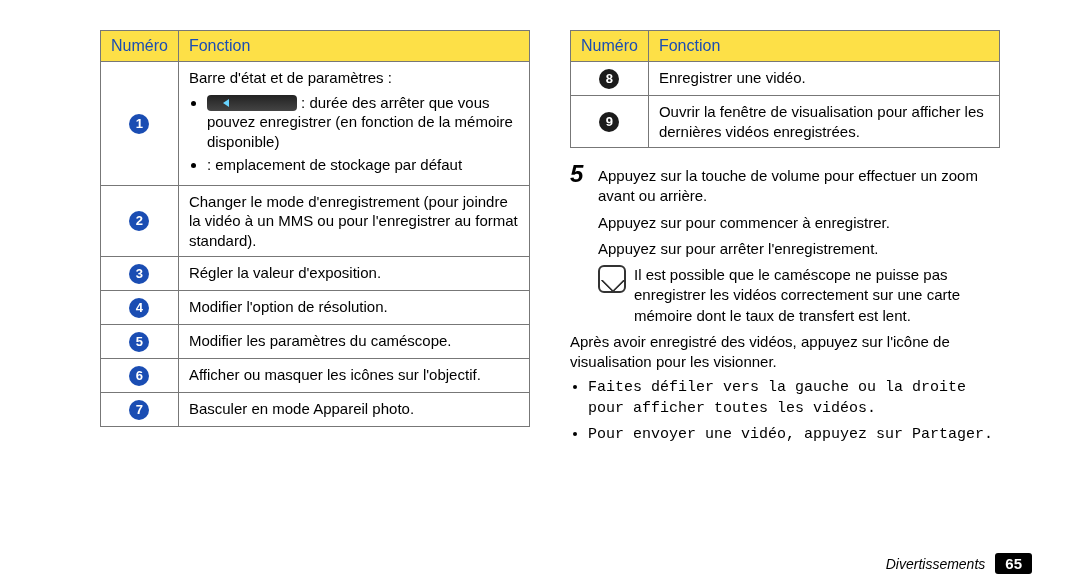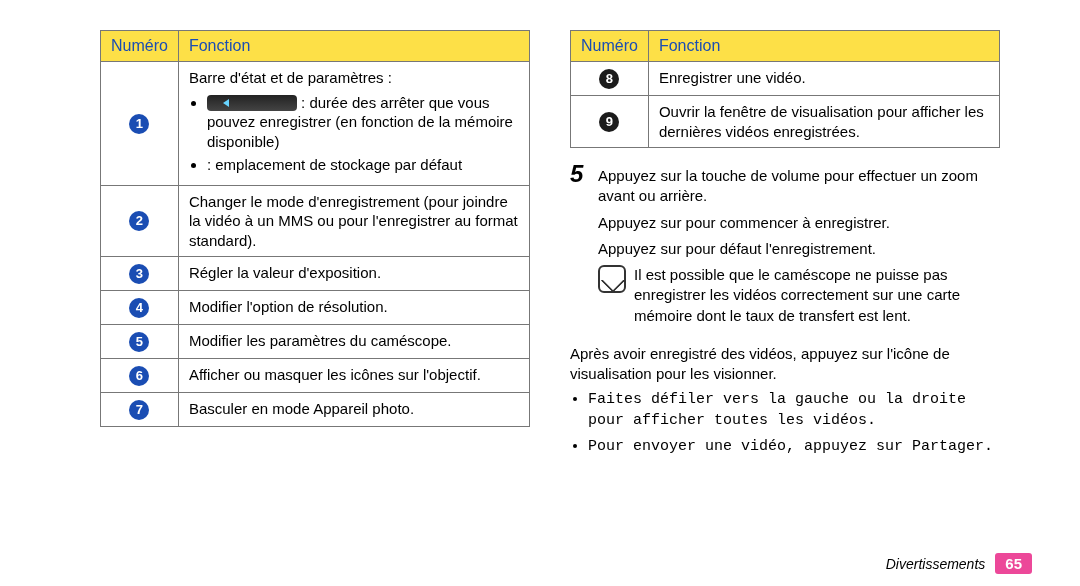--- a/index.html
+++ b/index.html
@@ -144,21 +144,21 @@
     left: 4px;
     width: 14px;
     height: 14px;
     border: 2px solid #333;
     border-left-color: transparent;
     border-top-color: transparent;
     border-radius: 2px;
     transform: rotate(45deg);
   }
   .plain {
-    margin-top: 12px;
+    margin-top: 0;
     line-height: 1.35;
   }
   ul.outer-bullets {
     padding-left: 18px;
     margin: 6px 0;
   }
   ul.outer-bullets li {
     margin-bottom: 6px;
     line-height: 1.35;
     font-family: Liberation Mono, monospace;
@@ -166,21 +166,21 @@
   .footer {
     position: absolute;
     right: 48px;
     bottom: 12px;
     display: flex;
     align-items: center;
     font-style: italic;
     font-size: 14px;
   }
   .footer .pgnum {
-    background: #ec4899;
+    background: #000000;
     color: #fff;
     font-style: normal;
     font-weight: bold;
     padding: 2px 10px;
     margin-left: 10px;
     border-radius: 3px;
     font-size: 15px;
   }
 </style>
 </head>
@@ -253,21 +253,21 @@
           <td>Ouvrir la fenêtre de visualisation pour afficher les dernières vidéos enregistrées.</td>
         </tr>
       </tbody>
     </table>
 
     <div class="step">
       <div class="step-num">5</div>
       <div class="step-text">
         <p>Appuyez sur la touche de volume pour effectuer un zoom avant ou arrière.</p>
         <p>Appuyez sur    pour commencer à enregistrer.</p>
-        <p>Appuyez sur    pour défaut l'enregistrement.</p>
+        <p>Appuyez sur    pour arrêter l'enregistrement.</p>
         <div class="note">
           <div class="note-icon"></div>
           <div>Il est possible que le caméscope ne puisse pas enregistrer les vidéos correctement sur une carte mémoire dont le taux de transfert est lent.</div>
         </div>
       </div>
     </div>
 
     <div class="plain">
       <p>Après avoir enregistré des vidéos, appuyez sur l'icône de visualisation pour les visionner.</p>
       <ul class="outer-bullets">

